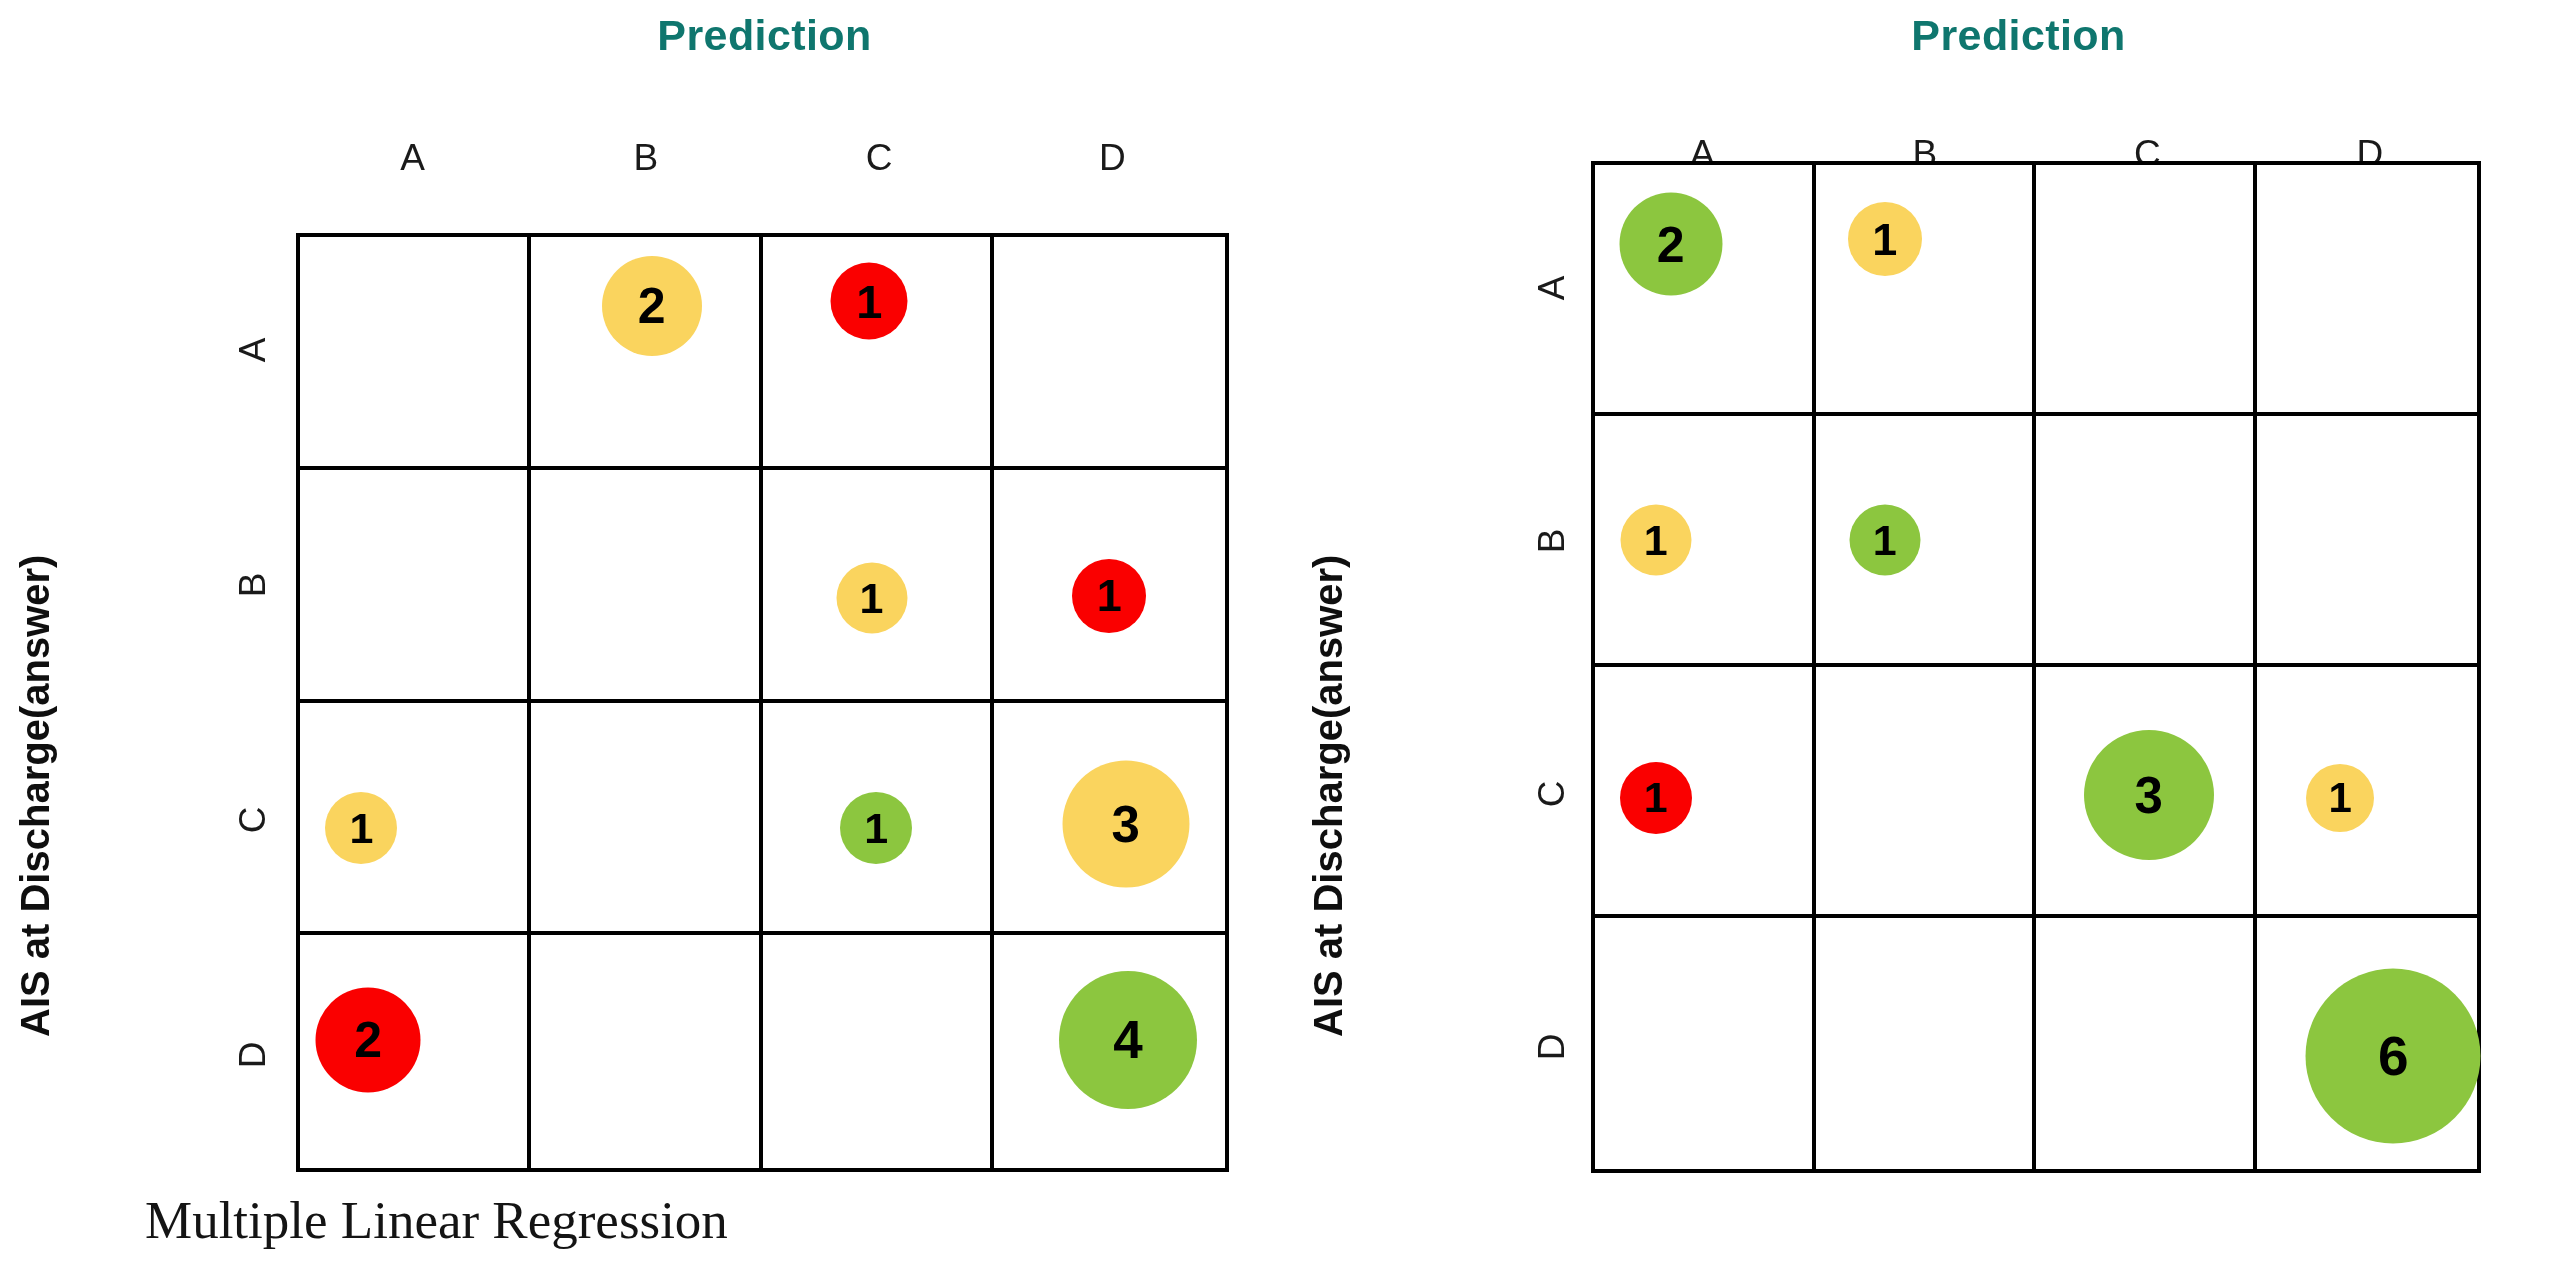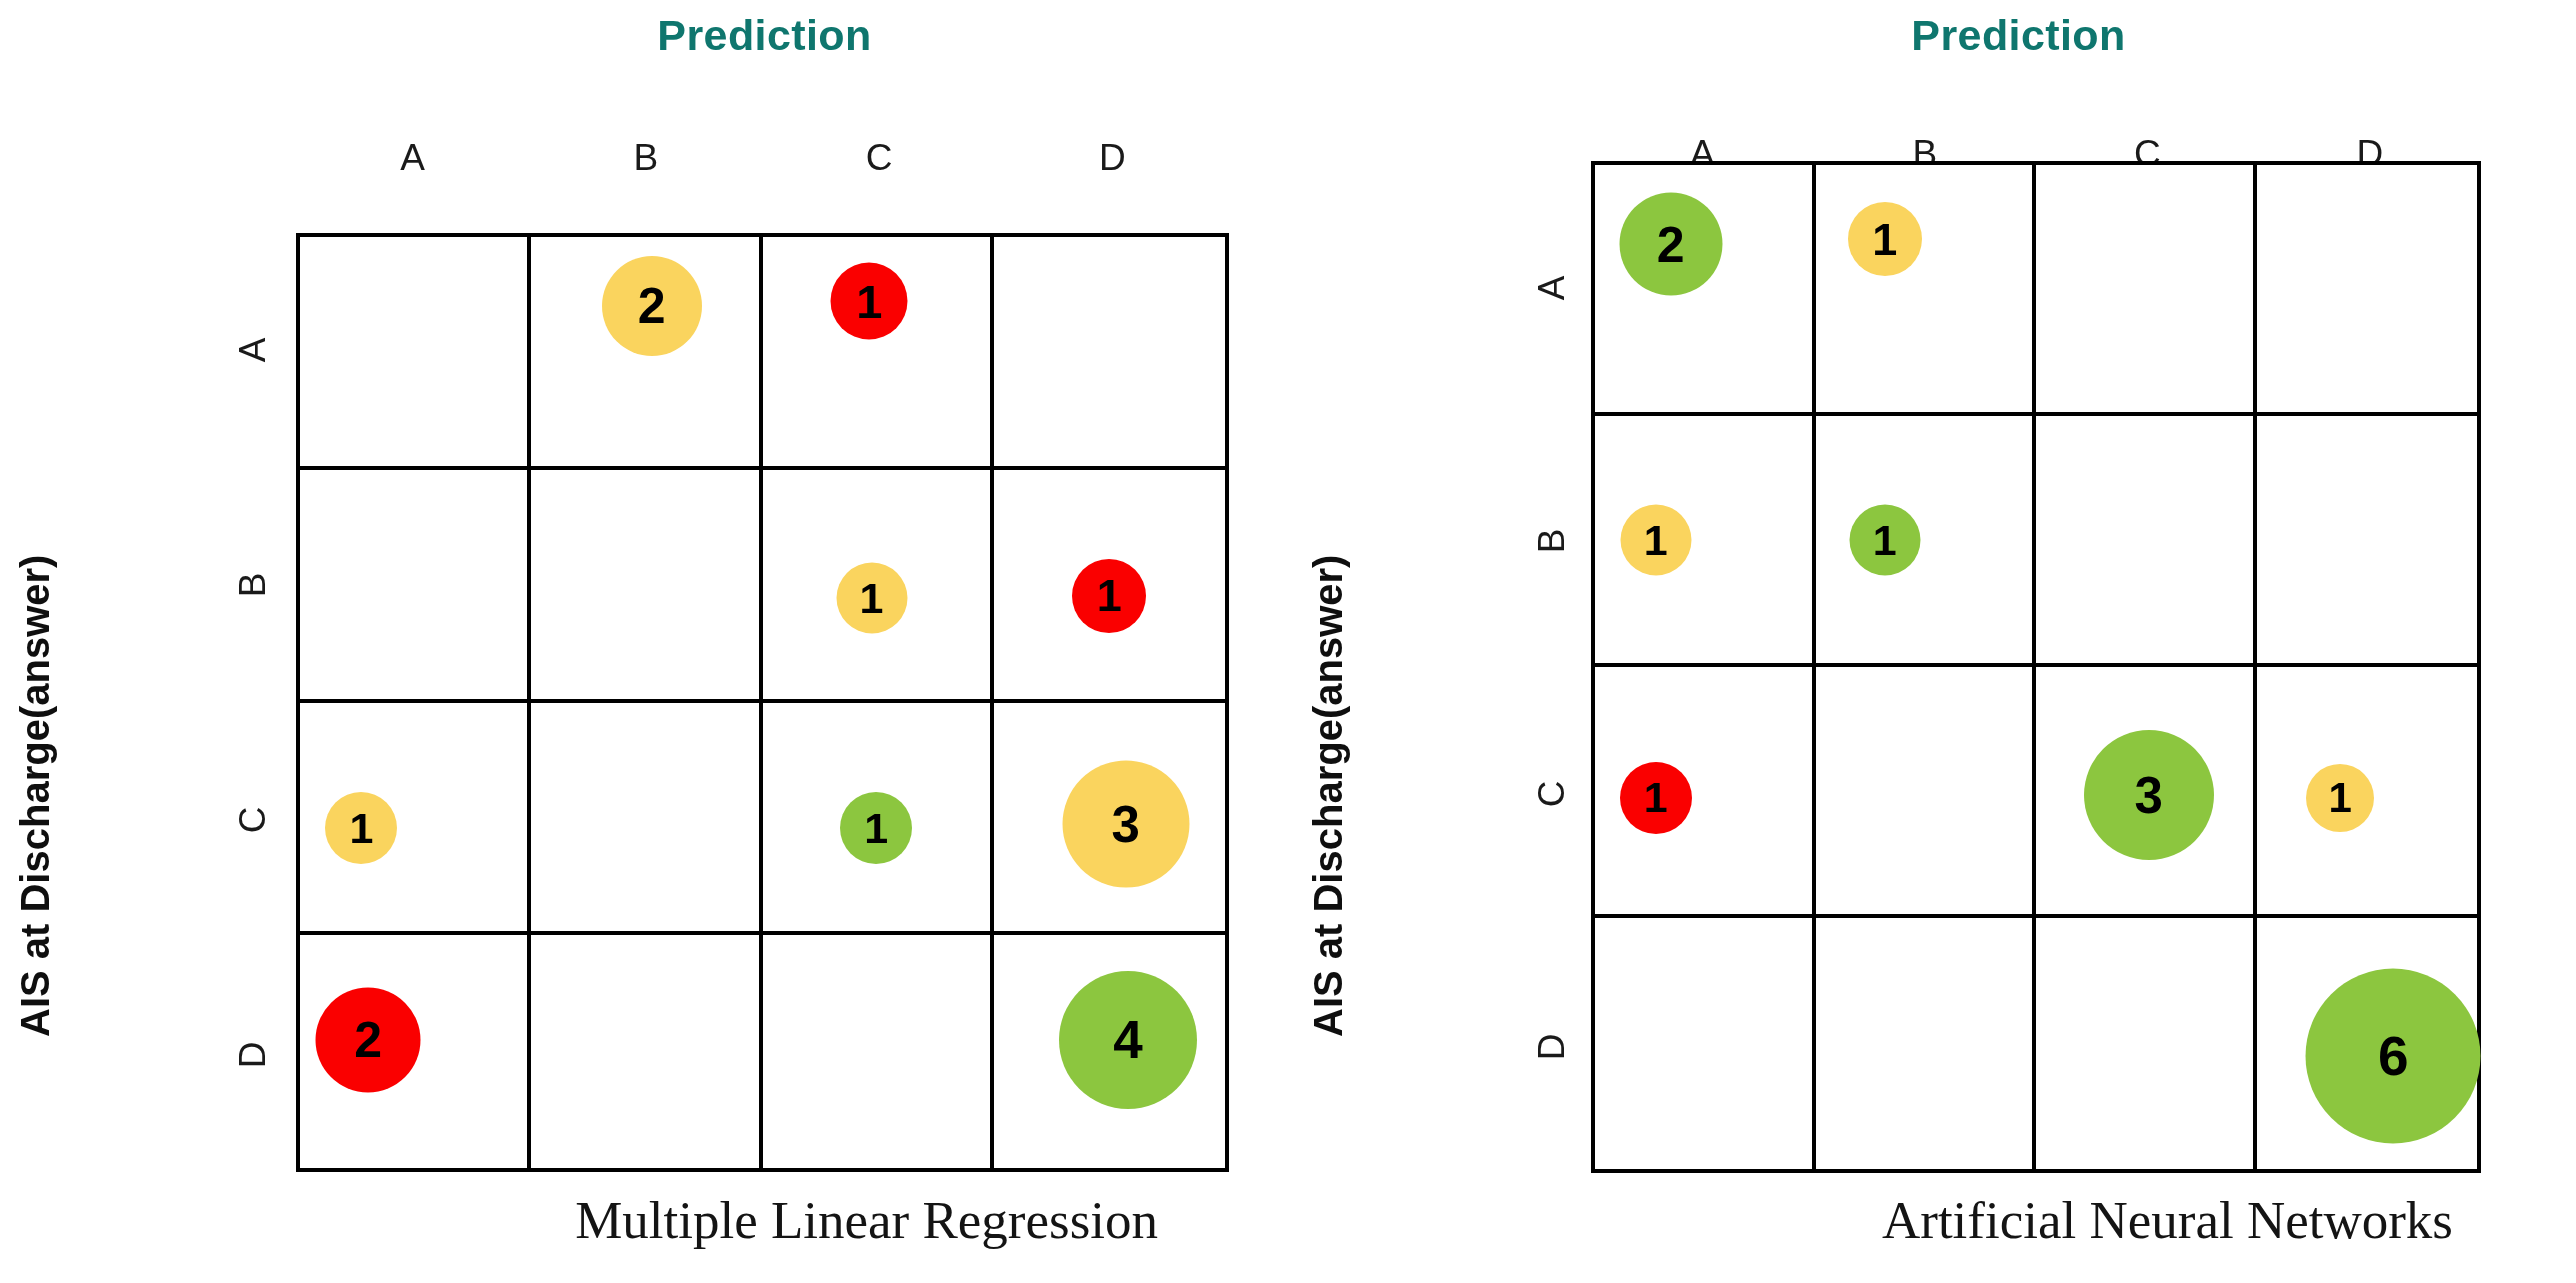--- a/index.html
+++ b/index.html
@@ -115,21 +115,21 @@
     color: #000000;
     font-weight: bold;
     line-height: 1;
     transform: translate(-50%, -50%);
     z-index: 3;
   }
 
   
   .caption {
     position: absolute;
-    text-align: right;
+    text-align: left;
     font-family: "Liberation Serif", serif;
     font-size: 53px;
     color: #141414;
     white-space: nowrap;
   }
   #panel-left  .caption { left: 145px; width: 1013px; top: 1190px; }
   #panel-right .caption { left: 161px; width: 1005px; top: 1190px; }
 </style>
 </head>
 <body>
@@ -258,15 +258,14 @@
         <div class="bubble" style="width: 68px; height: 68px; background: rgb(250, 212, 94); font-size: 42px; left: 38%; top: 53%;">1</div>
       </div>
       <div class="cell last-row"></div>
       <div class="cell last-row"></div>
       <div class="cell last-row"></div>
       <div class="cell last-col last-row">
         <div class="bubble" style="width: 175px; height: 175px; background: rgb(140, 198, 63); font-size: 55px; left: 62%; top: 55%;">6</div>
       </div>
     </div>
 
-  <div class="caption">Artificial Neural Networks</div>
 </div>
 
 
 </body></html>

